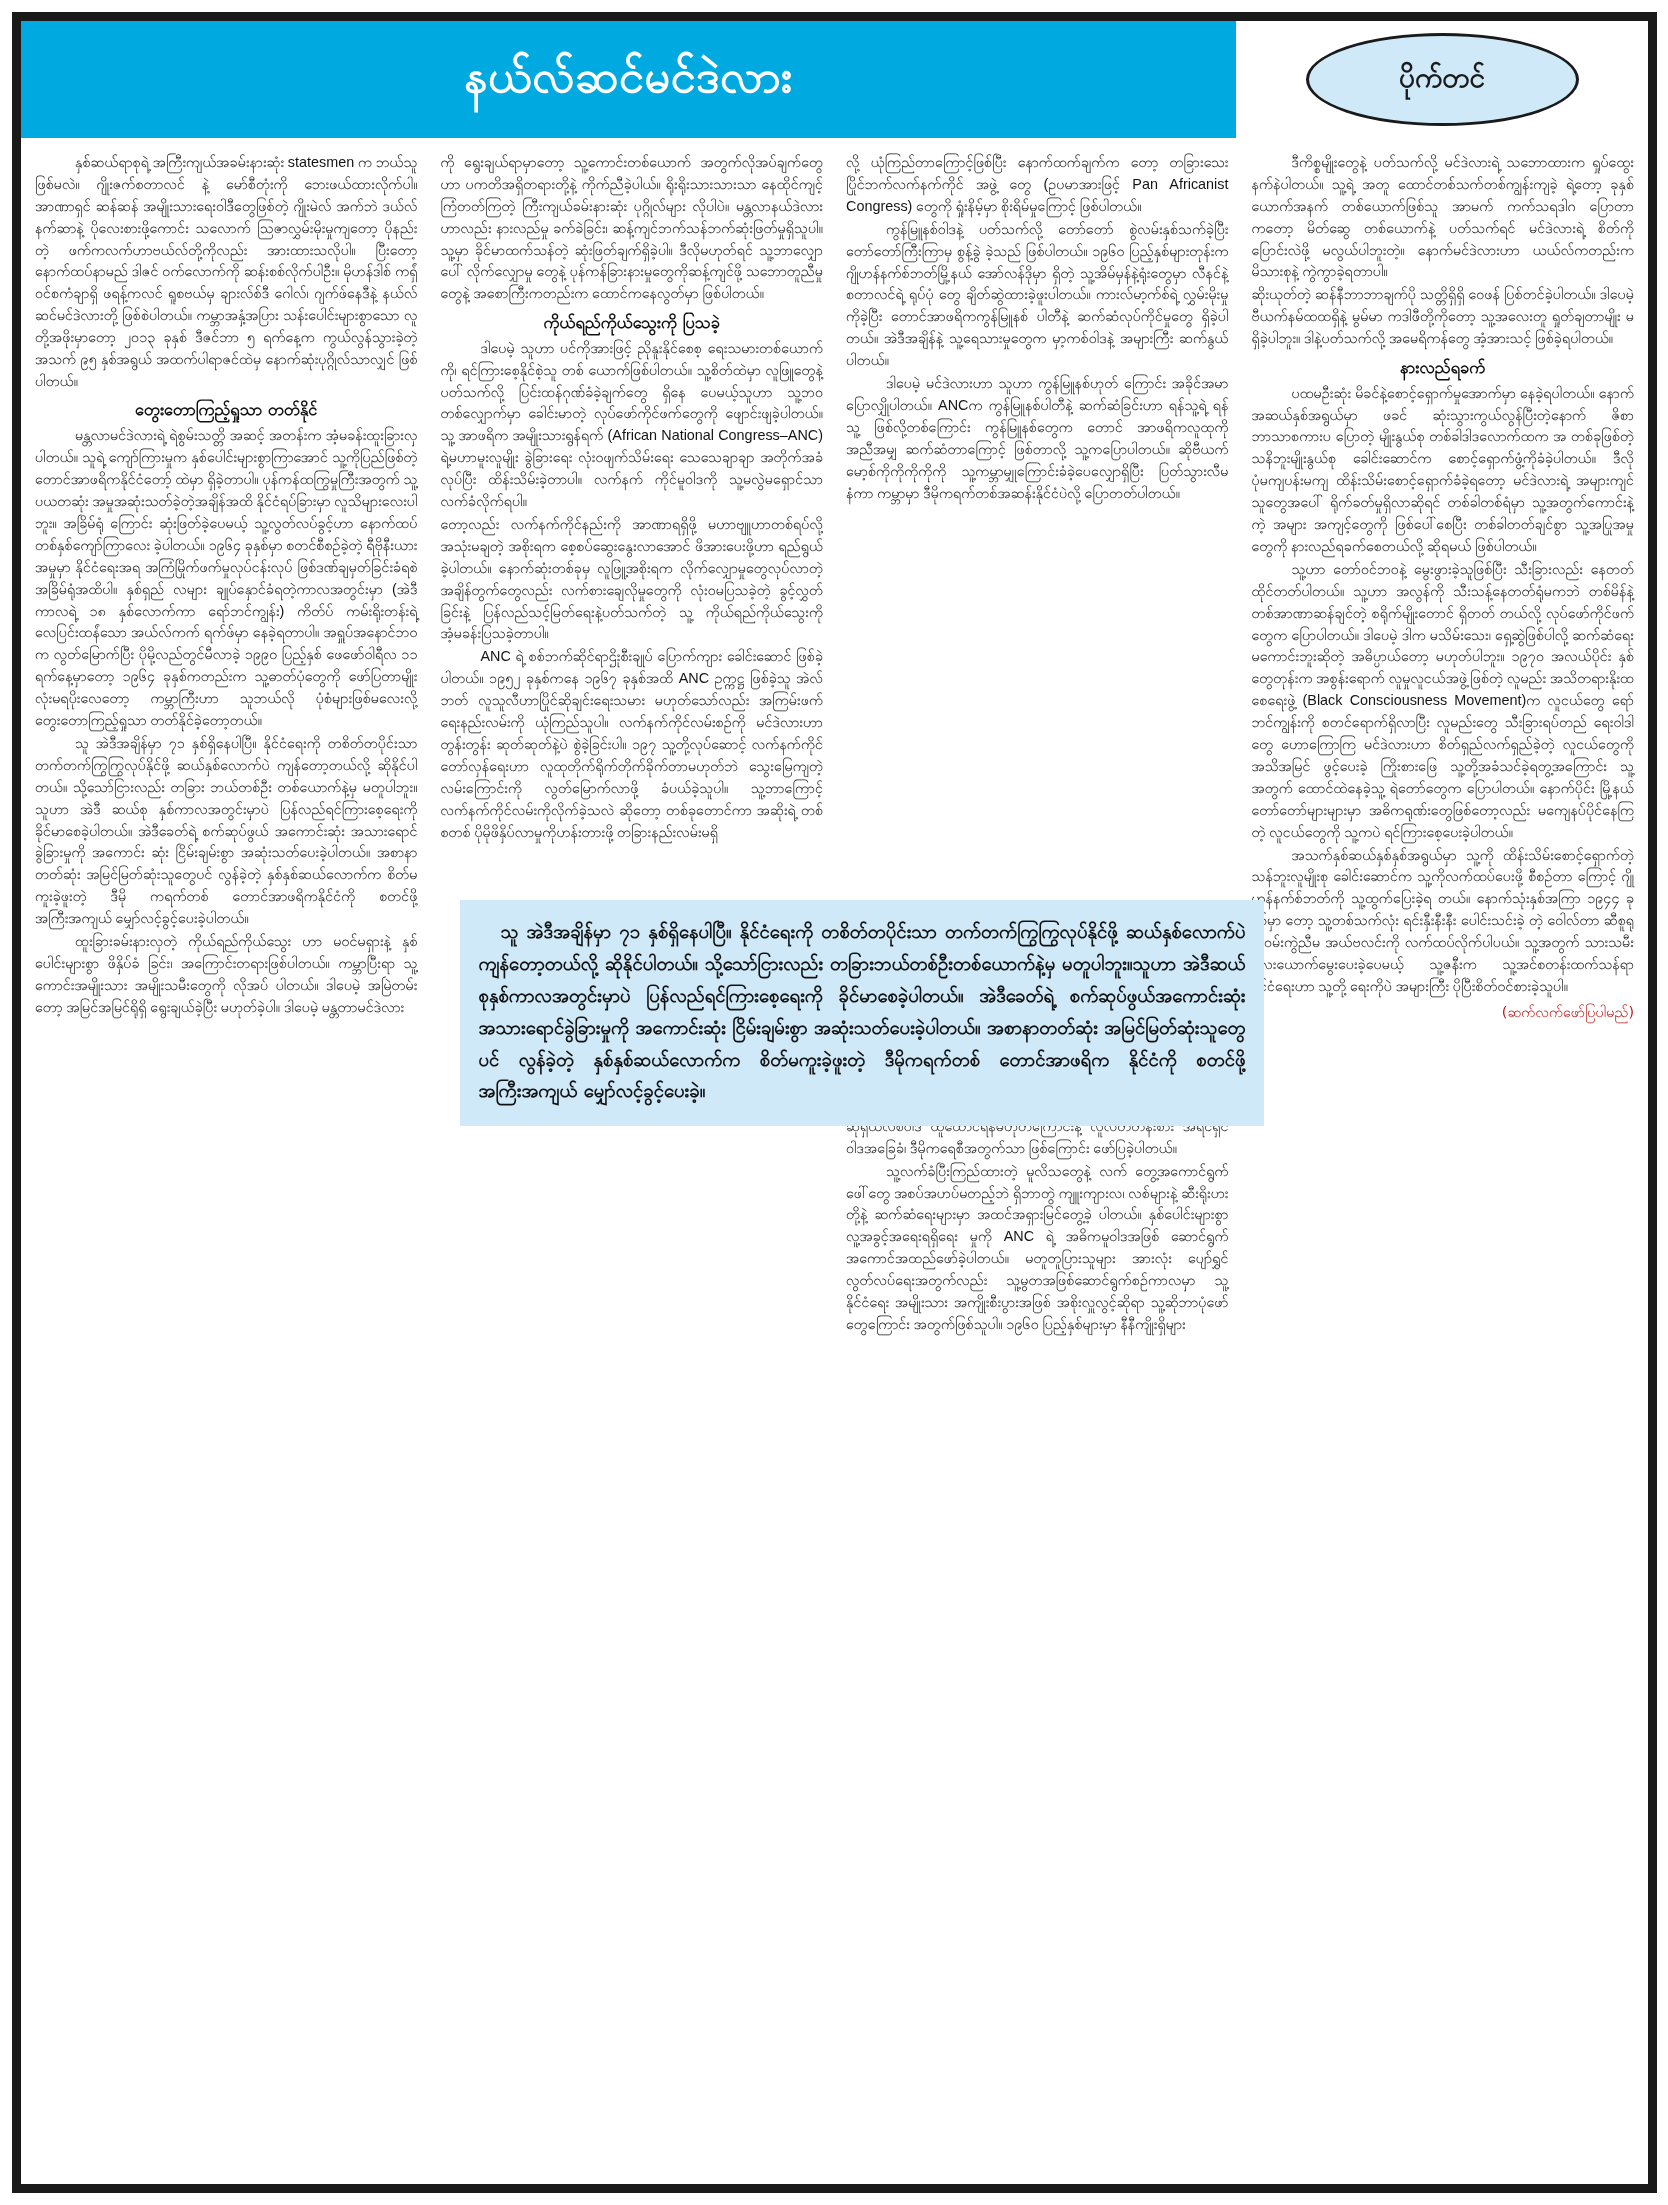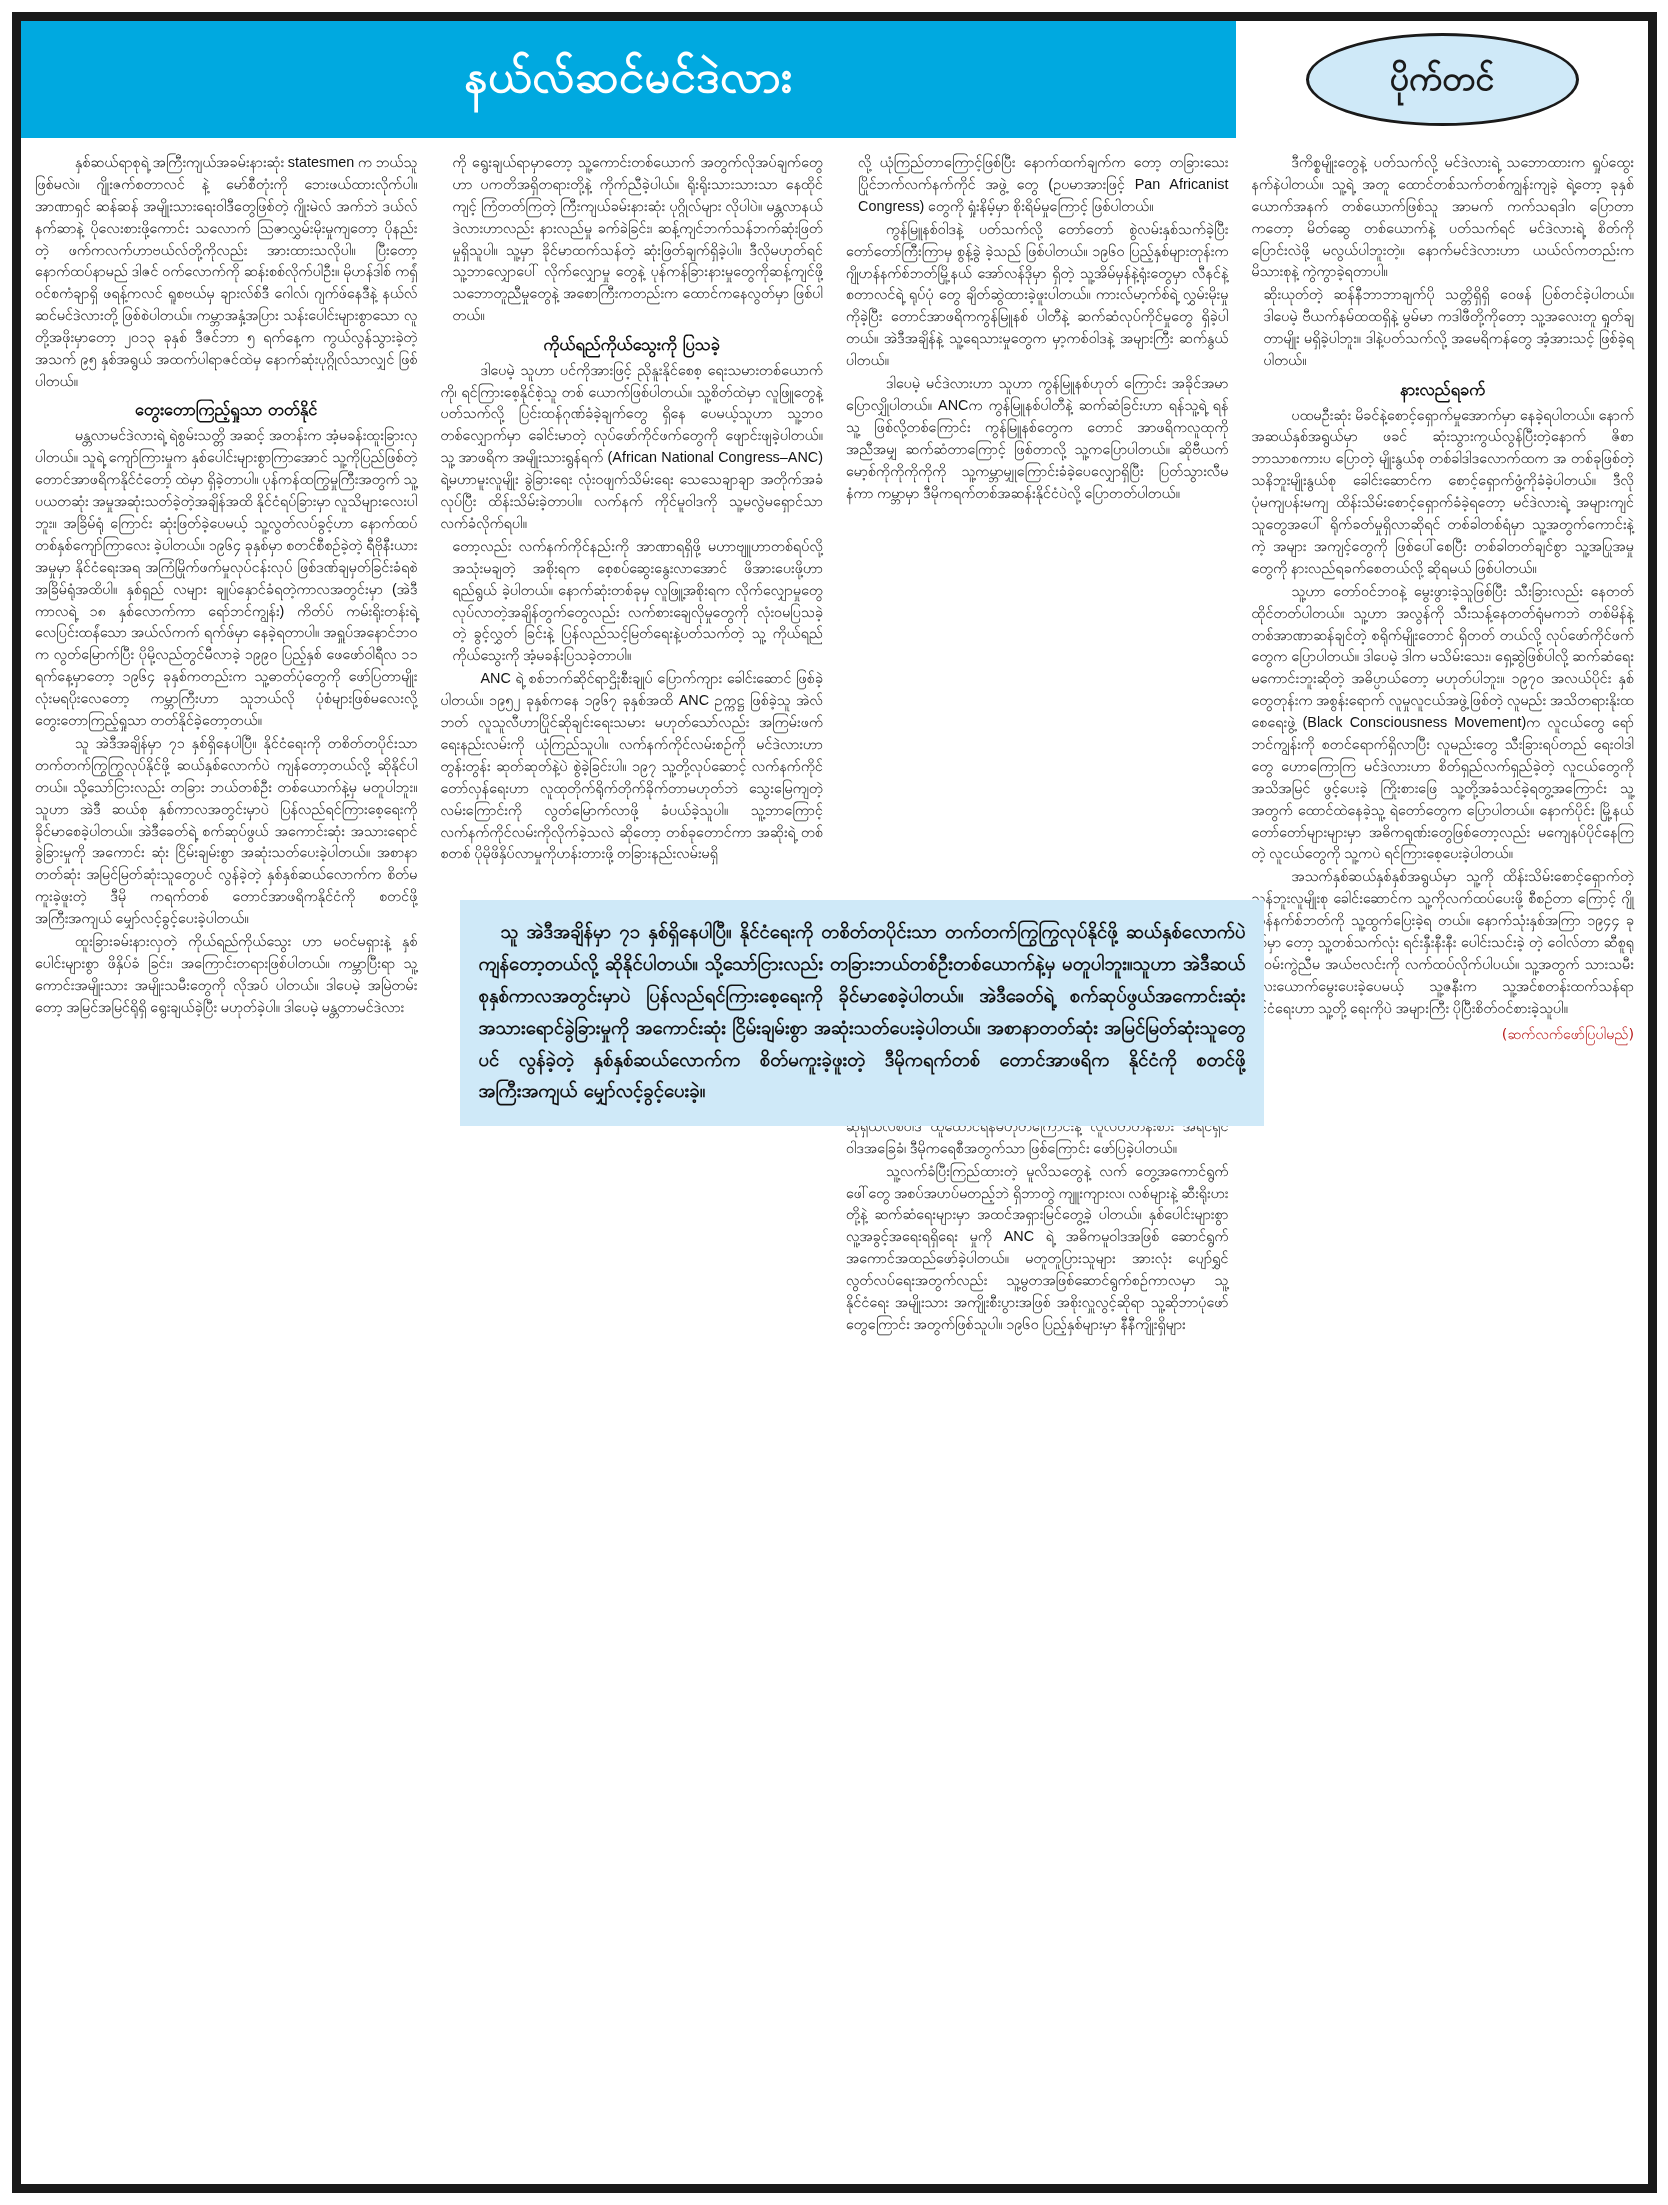--- a/index.html
+++ b/index.html
@@ -71,21 +71,21 @@
     height: 93px;
     border-radius: 50%;
     background: #cfe9f8;
     border: 3.3px solid #1a1a1a;
     display: flex;
     align-items: center;
     justify-content: center;
   }
 
   .badge-oval-text {
-    font-size: 34px;
+    font-size: 28px;
     font-weight: bold;
     color: #1a1a1a;
     white-space: nowrap;
     line-height: 1;
     padding-bottom: 3.3px;
   }
 
   
   .body-area {
     position: relative;
@@ -111,21 +111,21 @@
     line-height: 1.52;
     text-align: justify;
     text-justify: inter-word;
     color: #141414;
     text-indent: 40px;
     margin-bottom: 1.1px;
     word-spacing: -0.3px;
     font-family: Liberation Sans, sans-serif;
   }
 
-  p.para.no-indent { text-indent: 0; margin-left: 12px; }
+  p.para.no-indent { text-indent: 0; }
 
   h2.subhead {
     font-size: 16.4px;
     line-height: 1.45;
     font-weight: bold;
     text-align: center;
     color: #101010;
     margin: 5.5px 0 3.3px 0;
   }
 

